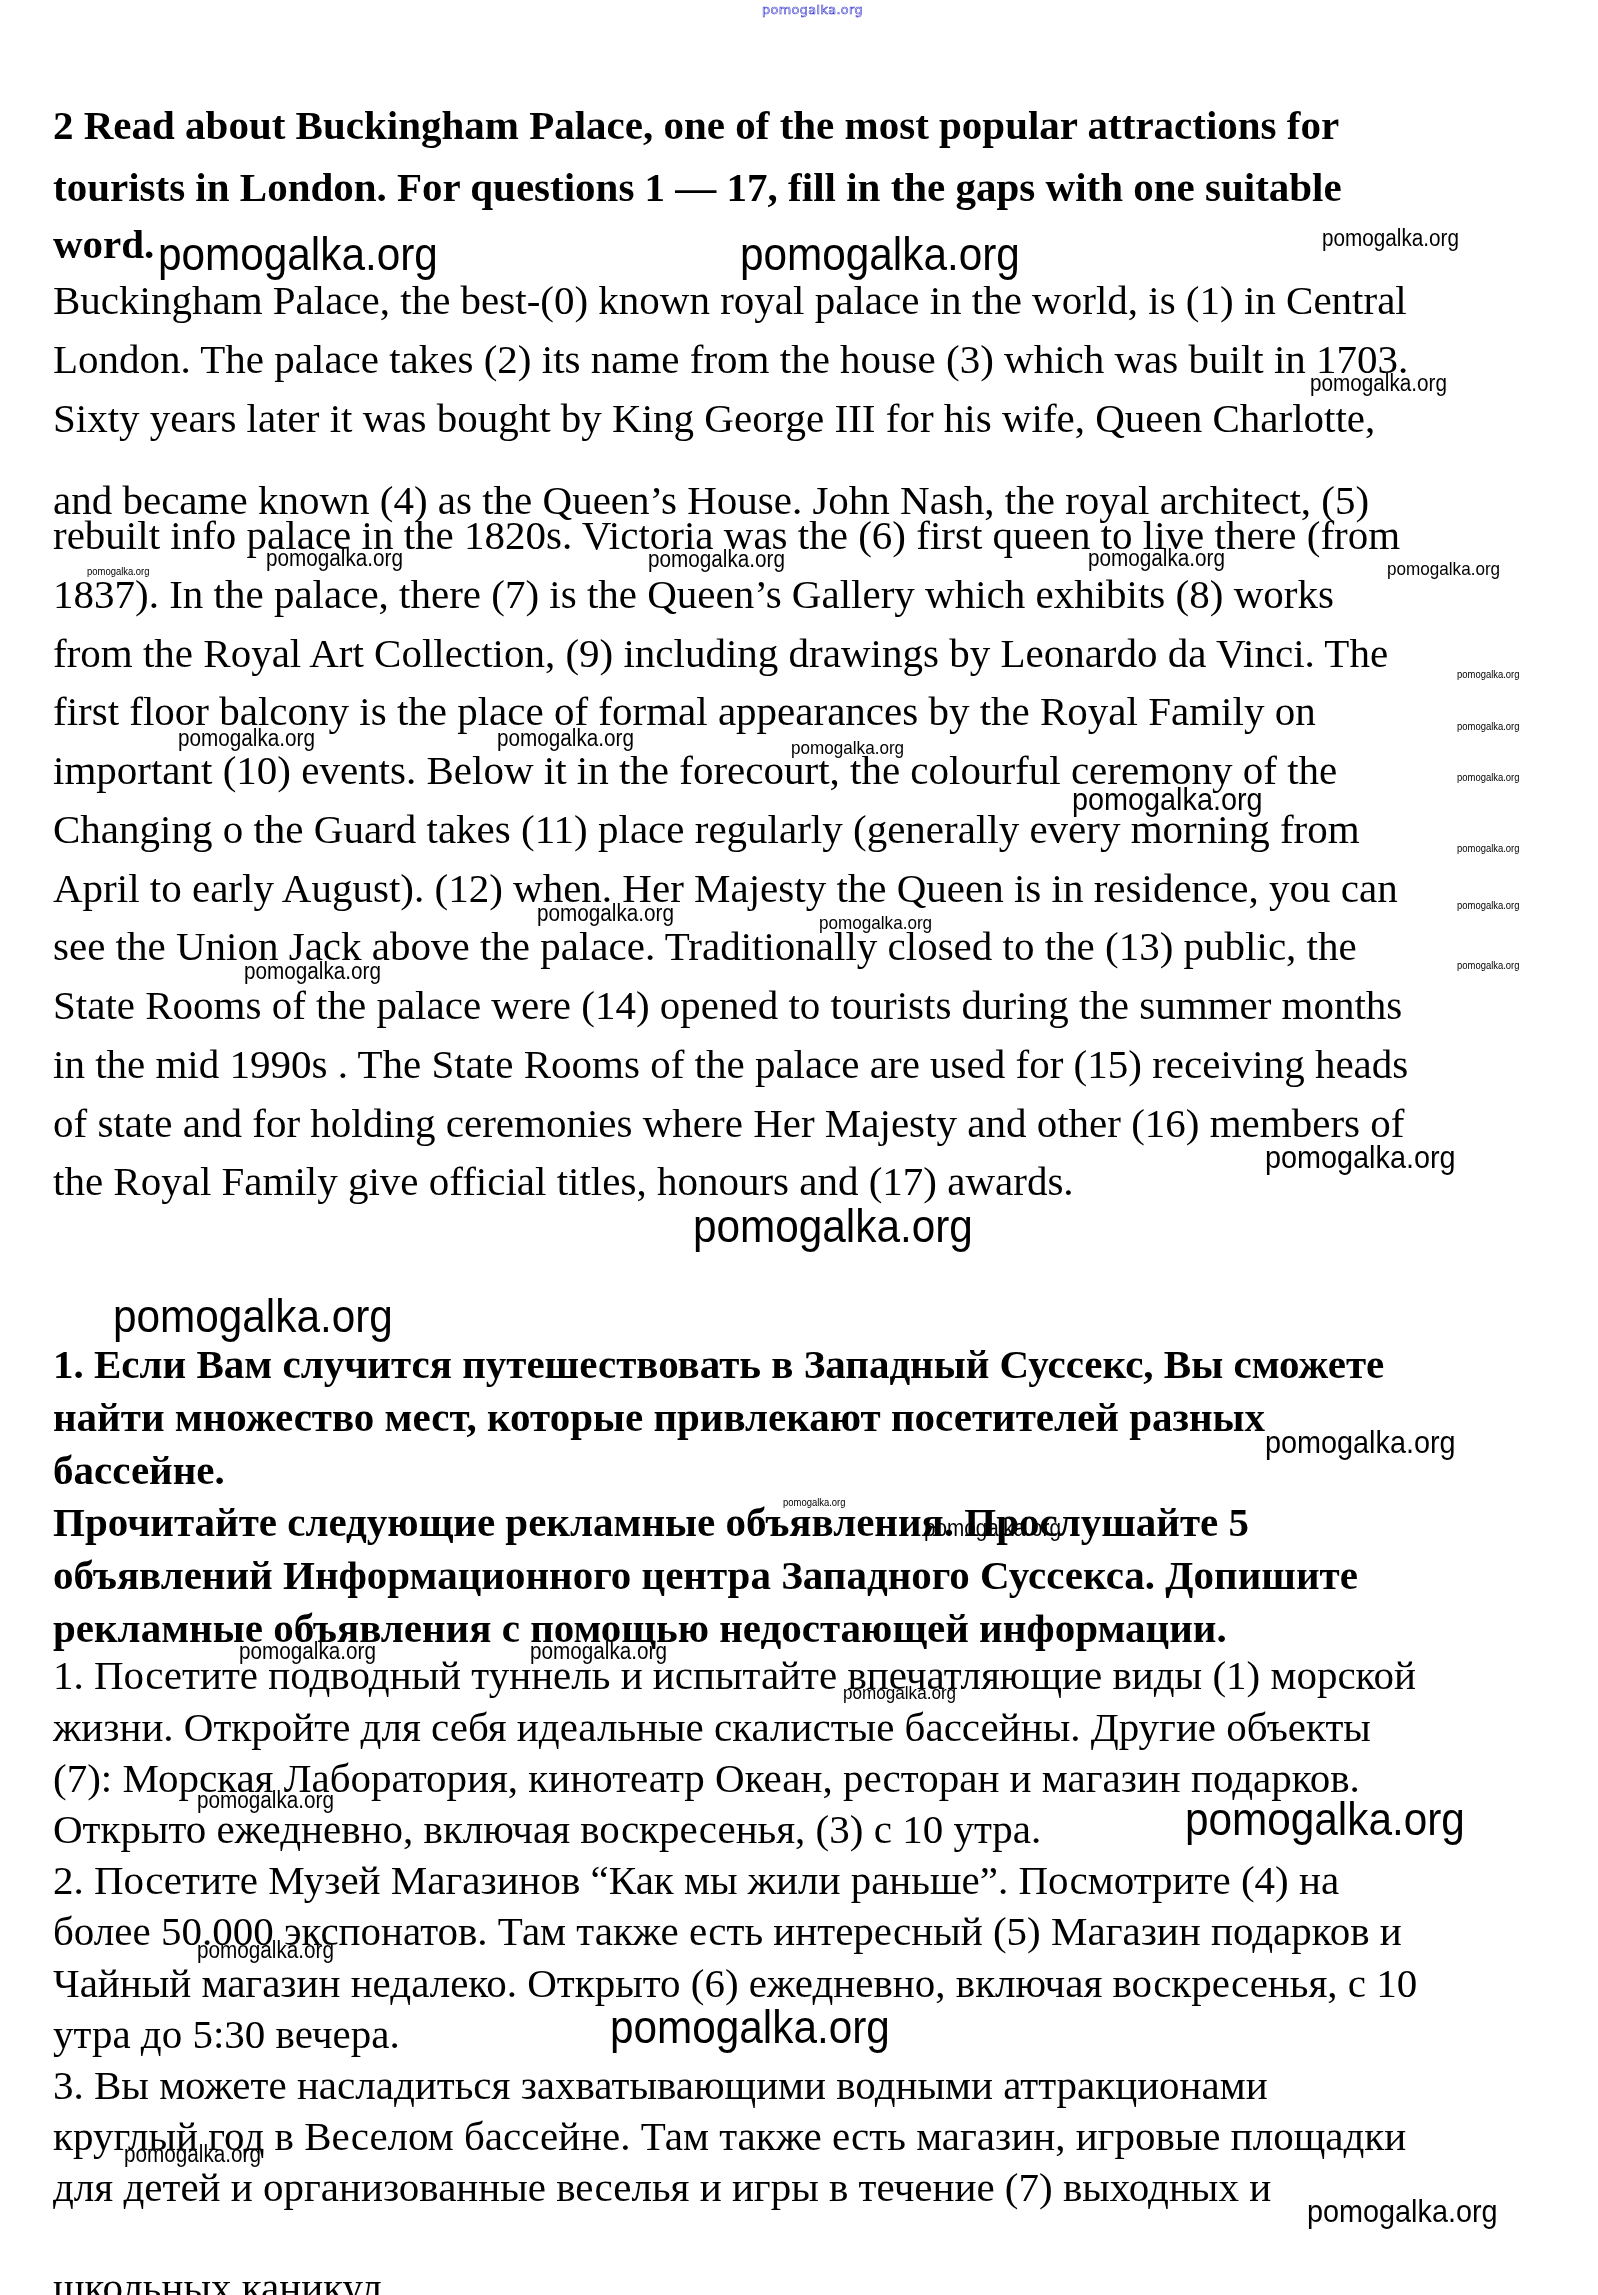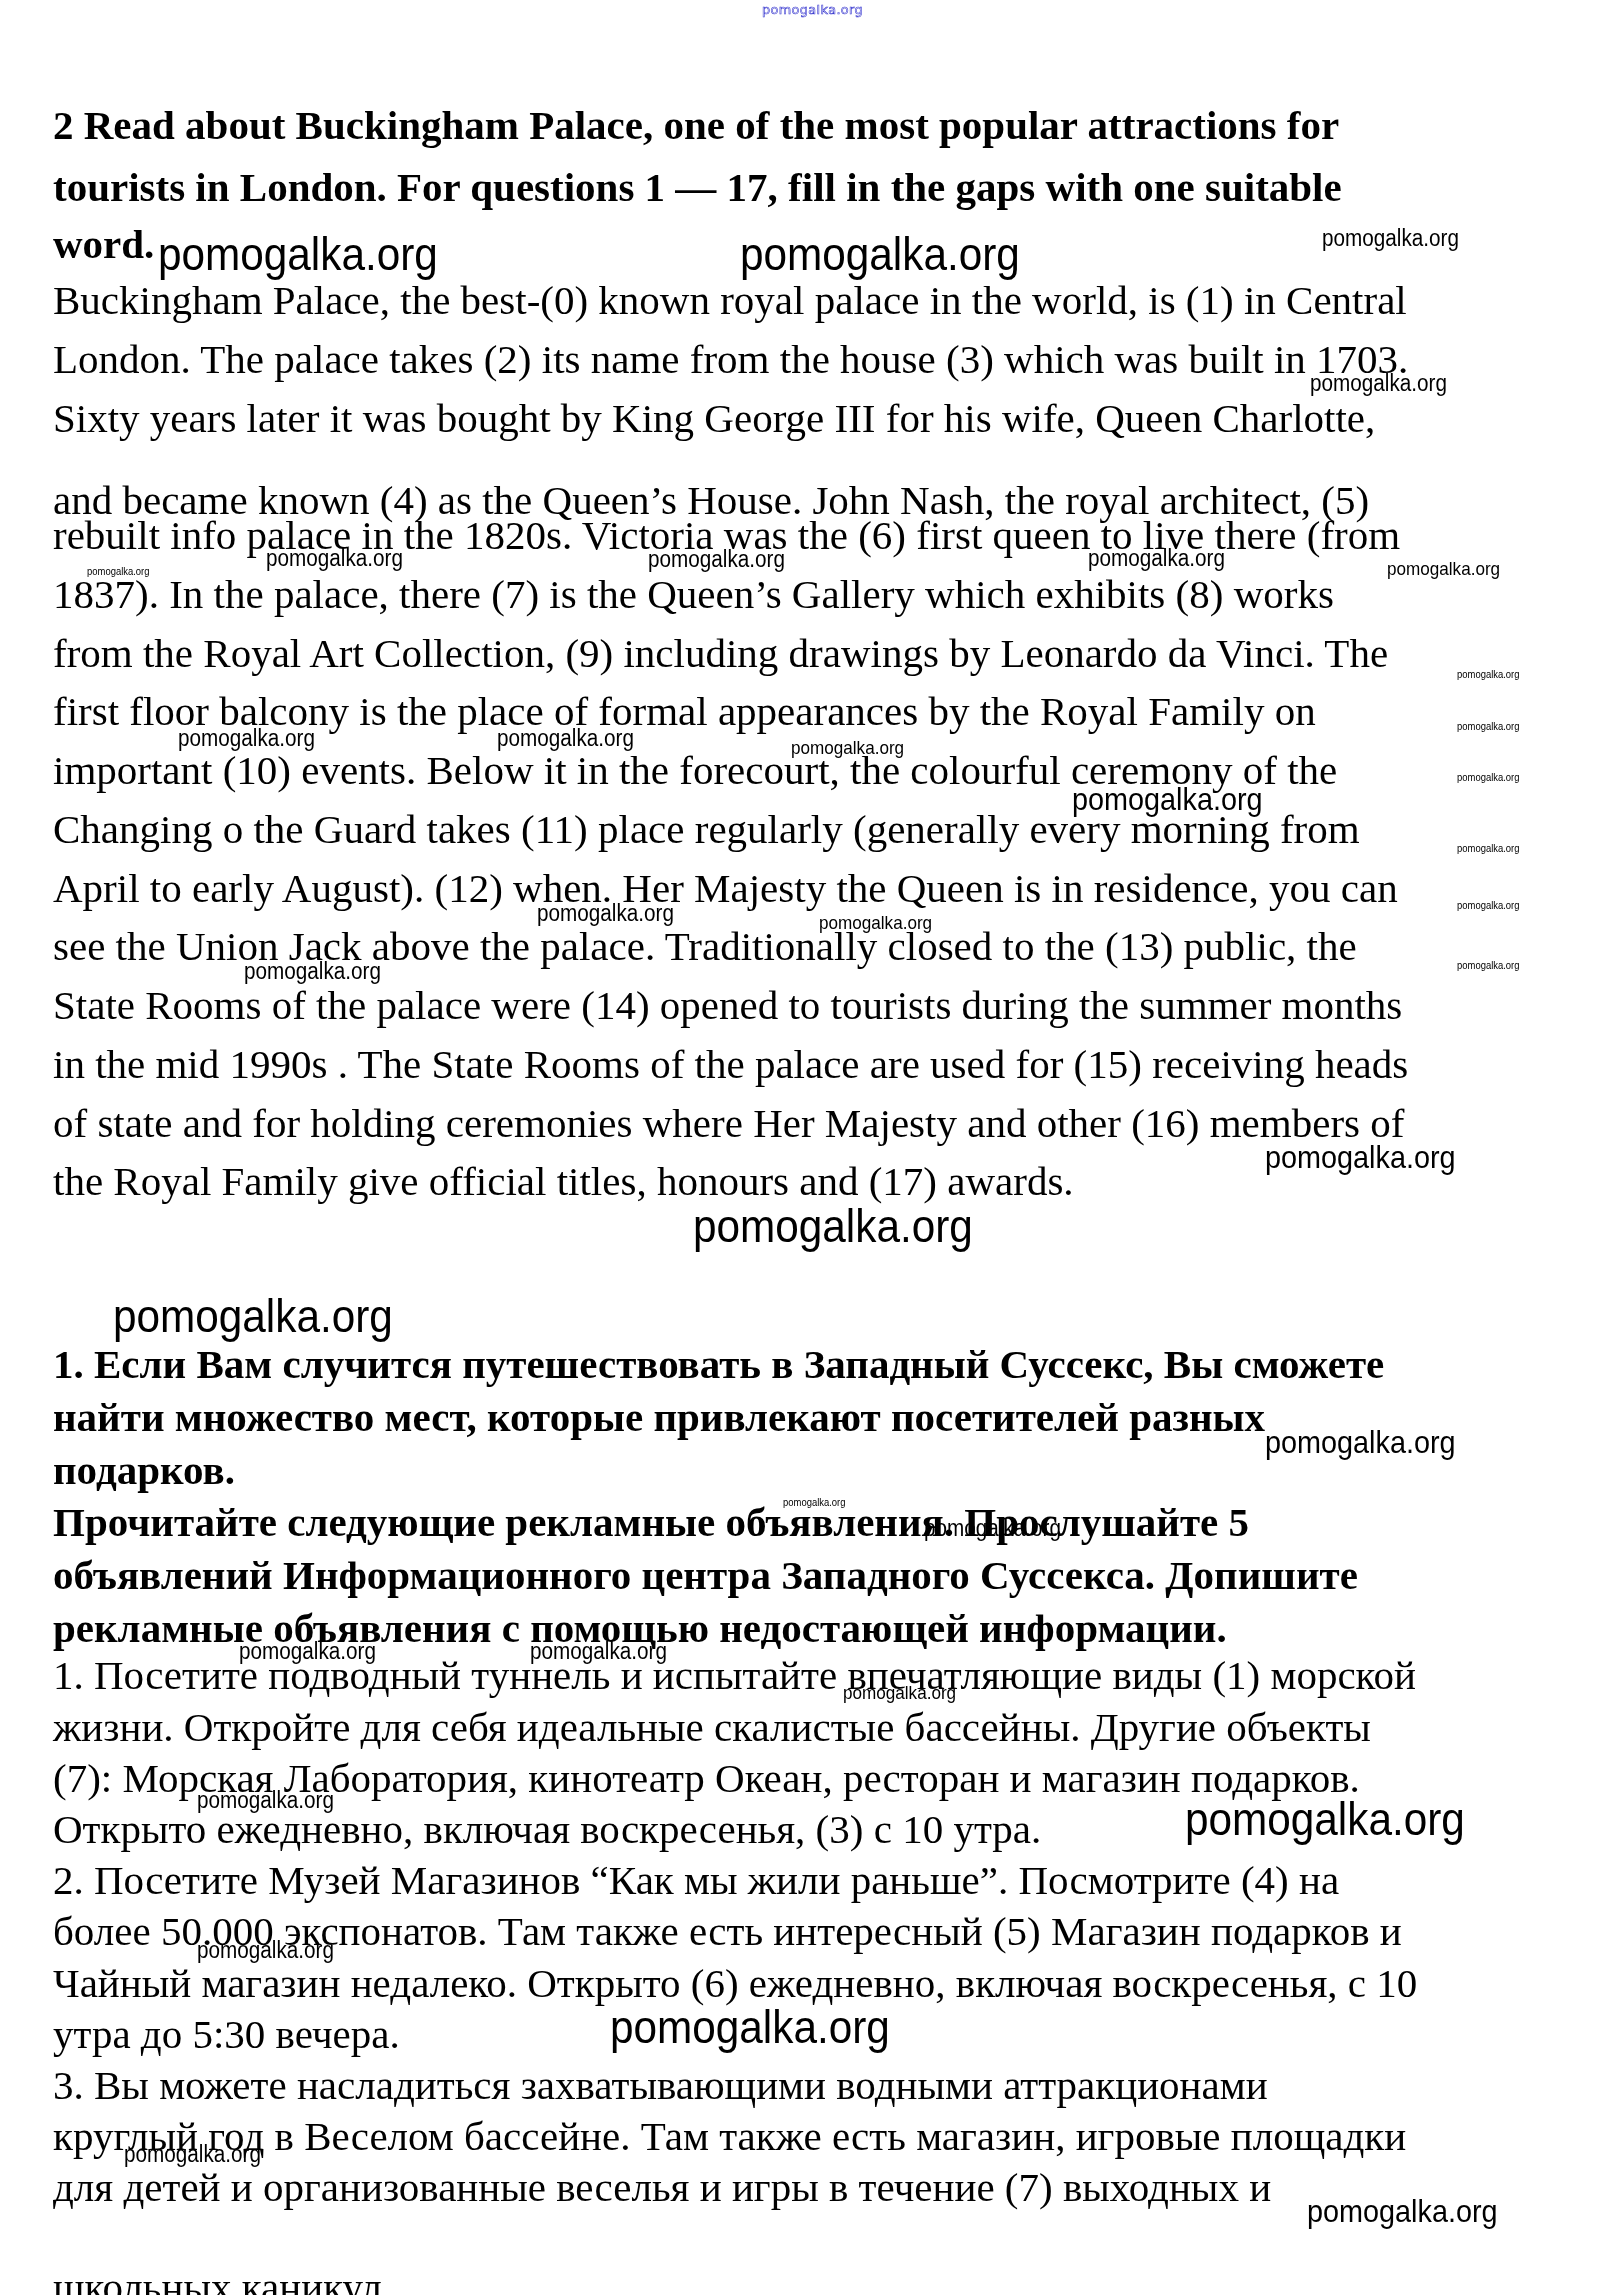--- a/index.html
+++ b/index.html
@@ -41,21 +41,21 @@
   <div class="line" style="top:809px;text-align:right;">Changing o the Guard takes (11) place regularly (generally every morning from</div>
   <div class="line" style="top:868px;">April to early August). (12) when. Her Majesty the Queen is in residence, you can</div>
   <div class="line" style="top:926px;">see the Union Jack above the palace. Traditionally closed to the (13) public, the</div>
   <div class="line" style="top:985px;">State Rooms of the palace were (14) opened to tourists during the summer months</div>
   <div class="line" style="top:1044px;">in the mid 1990s . The State Rooms of the palace are used for (15) receiving heads</div>
   <div class="line" style="top:1103px;">of state and for holding ceremonies where Her Majesty and other (16) members of</div>
   <div class="line" style="top:1161px;">the Royal Family give official titles, honours and (17) awards.</div>
 
   <div class="line bold" style="top:1344px;">1. Если Вам случится путешествовать в Западный Суссекс, Вы сможете</div>
   <div class="line bold" style="top:1397px;">найти множество мест, которые привлекают посетителей разных</div>
-  <div class="line bold" style="top:1450px;">подарков.</div>
+  <div class="line bold" style="top:1450px;">бассейне.</div>
   <div class="line bold" style="top:1502px;">Прочитайте следующие рекламные объявления. Прослушайте 5</div>
   <div class="line bold" style="top:1608px;">рекламные объявления с помощью недостающей информации.</div>
   <div class="line bold" style="top:1555px;">объявлений Информационного центра Западного Суссекса. Допишите</div>
 
   <div class="line" style="top:1655px;">1. Посетите подводный туннель и испытайте впечатляющие виды (1) морской</div>
   <div class="line" style="top:1707px;">жизни. Откройте для себя идеальные скалистые бассейны. Другие объекты</div>
   <div class="line" style="top:1758px;">(7): Морская Лаборатория, кинотеатр Океан, ресторан и магазин подарков.</div>
   <div class="line" style="top:1809px;">Открыто ежедневно, включая воскресенья, (3) с 10 утра.</div>
   <div class="line" style="top:1860px;">2. Посетите Музей Магазинов “Как мы жили раньше”. Посмотрите (4) на</div>
   <div class="line" style="top:1911px;">более 50.000 экспонатов. Там также есть интересный (5) Магазин подарков и</div>

